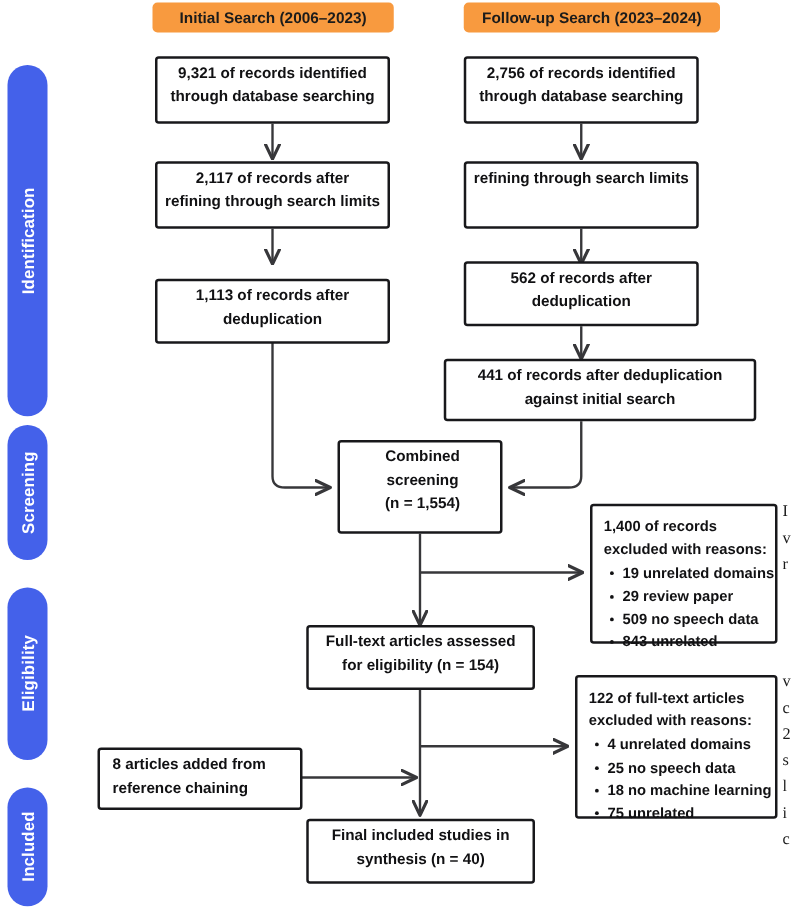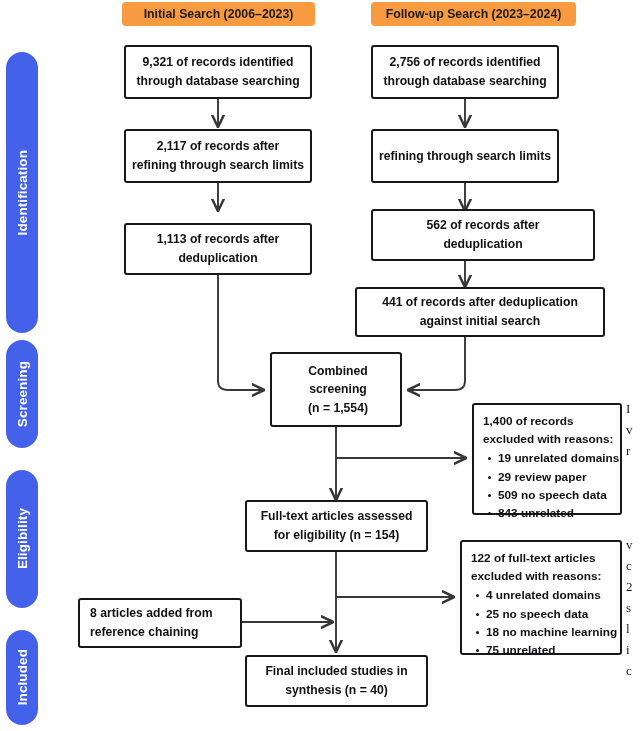--- a/index.html
+++ b/index.html
@@ -64,21 +64,20 @@
   
   .flow-box {
     position: absolute;
     box-sizing: border-box;
     background: #ffffff;
     border: 2px solid #18181b;
     border-radius: 3px;
     display: flex;
     flex-direction: column;
     align-items: center;
-    justify-content: center;
     padding: 2px 6px;
   }
   .flow-box .box-line {
     color: #111113;
     font-size: 12.2px;
     font-weight: 700;
     line-height: 1.52;
     text-align: center;
     white-space: nowrap;
   }
@@ -226,21 +225,21 @@
 
   <div class="flow-box" style="left:371px; top:45px; width:188px; height:54px;">
     <span class="box-line">2,756 of records identified</span>
     <span class="box-line">through database searching</span>
   </div>
 
   <div class="flow-box" style="left:371px; top:129px; width:188px; height:54px;">
     <span class="box-line">refining through search limits</span>
   </div>
 
-  <div class="flow-box" style="left:371px; top:209px; width:224px; height:52px;">
+  <div class="flow-box" style="left:371px; top:209px; width:188px; height:52px;">
     <span class="box-line">562 of records after</span>
     <span class="box-line">deduplication</span>
   </div>
 
   <div class="flow-box" style="left:355px; top:287px; width:250px; height:50px;">
     <span class="box-line">441 of records after deduplication</span>
     <span class="box-line">against initial search</span>
   </div>
 
   <div class="flow-box" style="left:270px; top:352px; width:132px; height:75px;padding-left:10px;">

